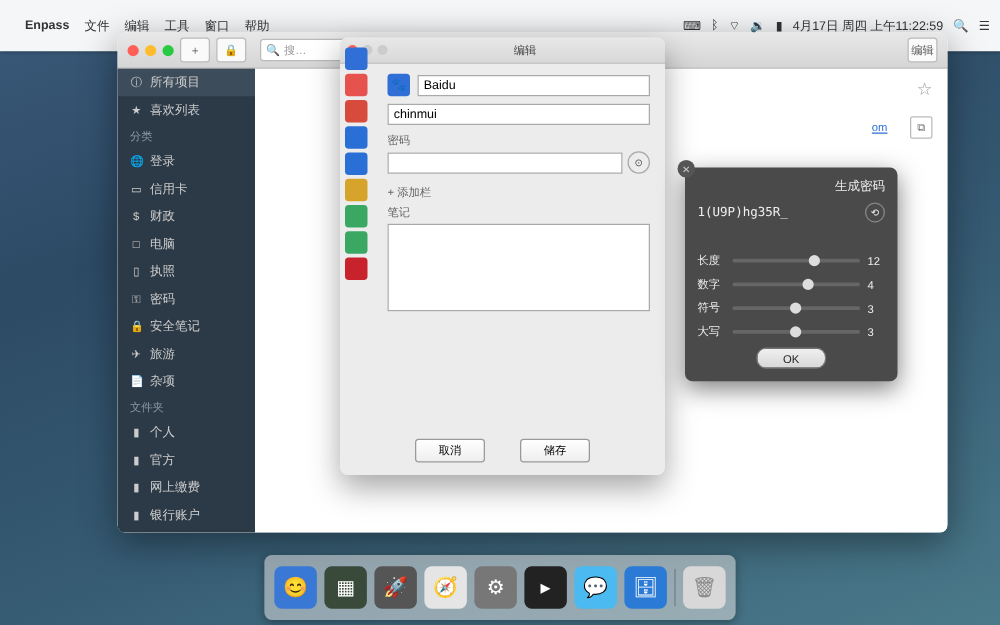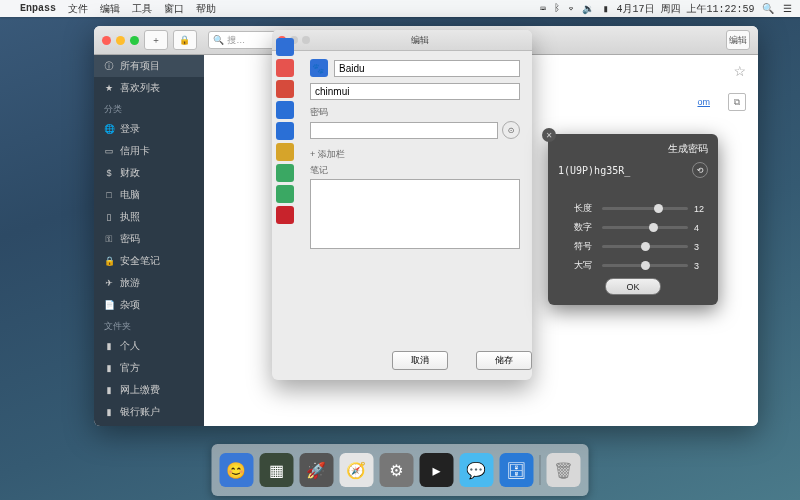--- a/index.html
+++ b/index.html
@@ -1,16 +1,16 @@
 <!DOCTYPE html>
 <html><head>
 <meta charset="utf-8">
 <style>
 html,body{margin:0;padding:0;width:800px;height:500px;overflow:hidden;font-family:-apple-system,"Helvetica Neue",Arial,sans-serif;background:linear-gradient(160deg,#3a5a7a 0%,#2d4a65 30%,#355a72 60%,#4a7a8a 100%);}
-.menubar{position:absolute;top:0;left:0;right:0;height:17px;background:rgba(255,255,255,0.95);display:flex;align-items:center;font-size:10px;color:#333;padding:0 8px;box-shadow:0 1px 2px rgba(0,0,0,.2);font-family:Liberation Mono, monospace;}
+.menubar{position:absolute;top:0;left:0;right:0;height:17px;background:rgba(255,255,255,0.95);display:flex;align-items:center;font-size:10px;color:#333;padding:12px 8px;box-shadow:0 1px 2px rgba(0,0,0,.2);}
 .menubar .left{display:flex;gap:12px;align-items:center;}
 .menubar .right{margin-left:auto;display:flex;gap:8px;align-items:center;}
 .apple{font-size:12px;}
 .main-win{position:absolute;top:26px;left:94px;width:664px;height:400px;background:#f7f7f7;border-radius:6px;box-shadow:0 8px 30px rgba(0,0,0,.4);display:flex;flex-direction:column;overflow:hidden;}
 .titlebar{height:28px;background:linear-gradient(#e8e8e8,#d5d5d5);display:flex;align-items:center;padding:0 8px;gap:5px;border-bottom:1px solid #aaa;}
 .traffic{display:flex;gap:5px;}
 .tdot{width:9px;height:9px;border-radius:50%;}
 .tr{background:#ff5f57;}.ty{background:#ffbd2e;}.tg{background:#28ca42;}
 .tb-btn{width:22px;height:18px;background:#fafafa;border:1px solid #bbb;border-radius:3px;display:flex;align-items:center;justify-content:center;font-size:9px;color:#555;}
 .tb-search{margin-left:6px;height:16px;width:120px;border:1px solid #bbb;border-radius:3px;background:#fff;font-size:9px;padding:0 4px;color:#999;display:flex;align-items:center;gap:3px;}
@@ -29,28 +29,28 @@
 .edit-body{padding:8px 12px;font-size:9px;color:#555;}
 .row{margin-bottom:6px;}
 .lbl{font-size:9px;color:#666;margin-bottom:2px;}
 .fld{width:100%;height:17px;border:1px solid #aaa;background:#fff;font-size:10px;padding:0 4px;box-sizing:border-box;}
 .title-row{display:flex;gap:6px;align-items:center;}
 .site-ico{width:18px;height:18px;background:#2f6fd6;border-radius:3px;display:flex;align-items:center;justify-content:center;color:#fff;font-size:10px;}
 .pw-row{display:flex;gap:4px;align-items:center;}
 .gen-btn{width:16px;height:16px;border:1px solid #aaa;border-radius:50%;display:flex;align-items:center;justify-content:center;font-size:8px;cursor:pointer;}
 .add{color:#666;font-size:9px;cursor:pointer;padding:3px 0;}
 .notes{width:100%;height:70px;border:1px solid #aaa;background:#fff;box-sizing:border-box;}
-.dlg-btns{position:absolute;bottom:10px;left:0;right:0;display:flex;justify-content:flex-end;gap:28px;}
+.dlg-btns{position:absolute;bottom:10px;left:0;right:0;display:flex;justify-content:center;gap:28px;}
 .dlg-btn{width:54px;height:17px;border:1px solid #999;border-radius:3px;background:linear-gradient(#fff,#eee);font-size:9px;display:flex;align-items:center;justify-content:center;cursor:pointer;}
 .gen-pop{position:absolute;top:134px;left:548px;width:150px;background:#4a4a4a;border-radius:6px;box-shadow:0 6px 20px rgba(0,0,0,.5);color:#eee;font-size:9px;padding:8px 10px 10px;}
 .gen-title{text-align:right;font-size:10px;margin-bottom:6px;}
 .gen-pw{display:flex;justify-content:space-between;align-items:center;margin-bottom:24px;font-family:monospace;font-size:10px;}
 .refresh{width:14px;height:14px;border:1px solid #888;border-radius:50%;display:flex;align-items:center;justify-content:center;font-size:8px;cursor:pointer;}
 .gen-row{display:flex;align-items:center;gap:6px;margin-bottom:6px;}
-.gen-lbl{width:22px;margin-left:16px;}
+.gen-lbl{width:22px;}
 .slider{flex:1;height:3px;background:#666;border-radius:2px;position:relative;}
 .knob{position:absolute;width:9px;height:9px;background:#ddd;border-radius:50%;top:-3px;}
 .gen-val{width:14px;text-align:left;}
 .gen-ok{margin:6px auto 0;width:54px;height:15px;background:linear-gradient(#f0f0f0,#d8d8d8);border:1px solid #777;border-radius:8px;color:#222;display:flex;align-items:center;justify-content:center;cursor:pointer;}
 .close-pop{position:absolute;top:-6px;left:-6px;width:14px;height:14px;background:#555;border-radius:50%;color:#ccc;font-size:8px;display:flex;align-items:center;justify-content:center;cursor:pointer;}
 .dock{position:absolute;bottom:4px;left:50%;transform:translateX(-50%);height:44px;background:rgba(220,220,220,.55);border-radius:6px;padding:4px 8px;display:flex;gap:6px;align-items:center;box-shadow:0 2px 8px rgba(0,0,0,.3);}
 .dock-ico{width:34px;height:34px;border-radius:6px;background:#888;display:flex;align-items:center;justify-content:center;font-size:16px;color:#fff;}
 .dock-sep{width:1px;height:30px;background:rgba(0,0,0,.25);}
 .icon-strip{position:absolute;left:4px;top:8px;display:flex;flex-direction:column;gap:3px;}
 .is{width:18px;height:18px;border-radius:3px;}

